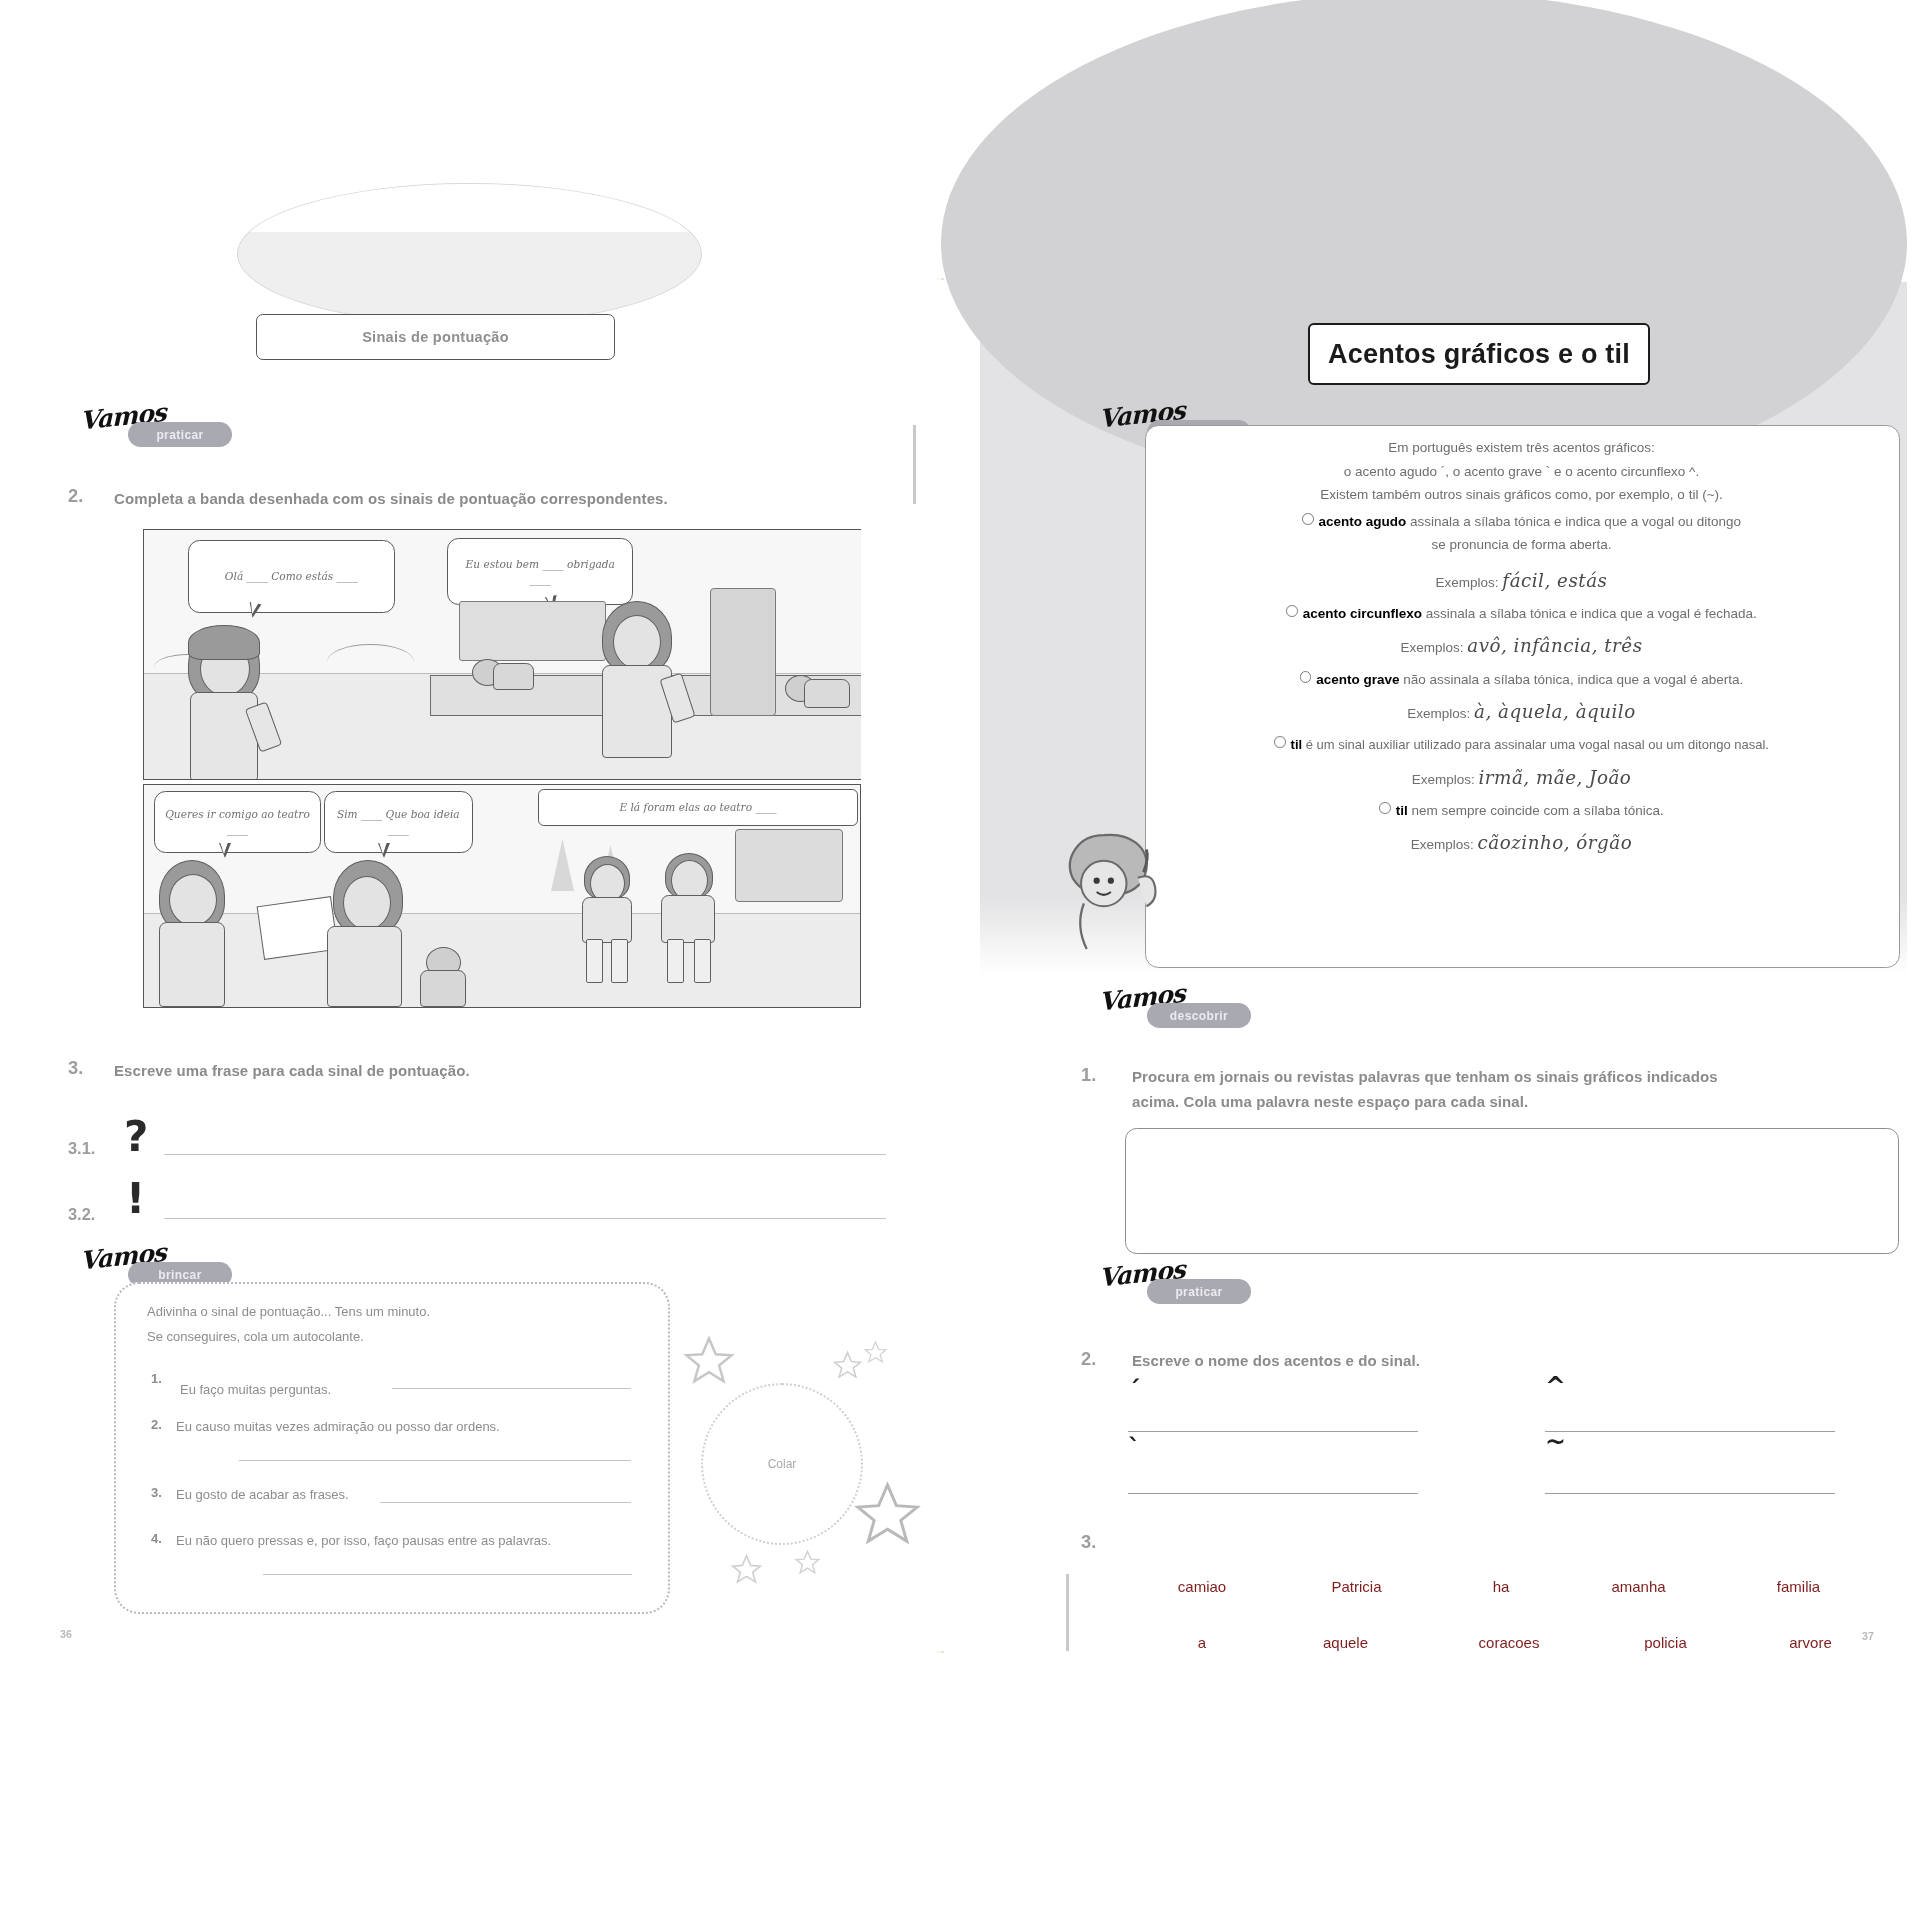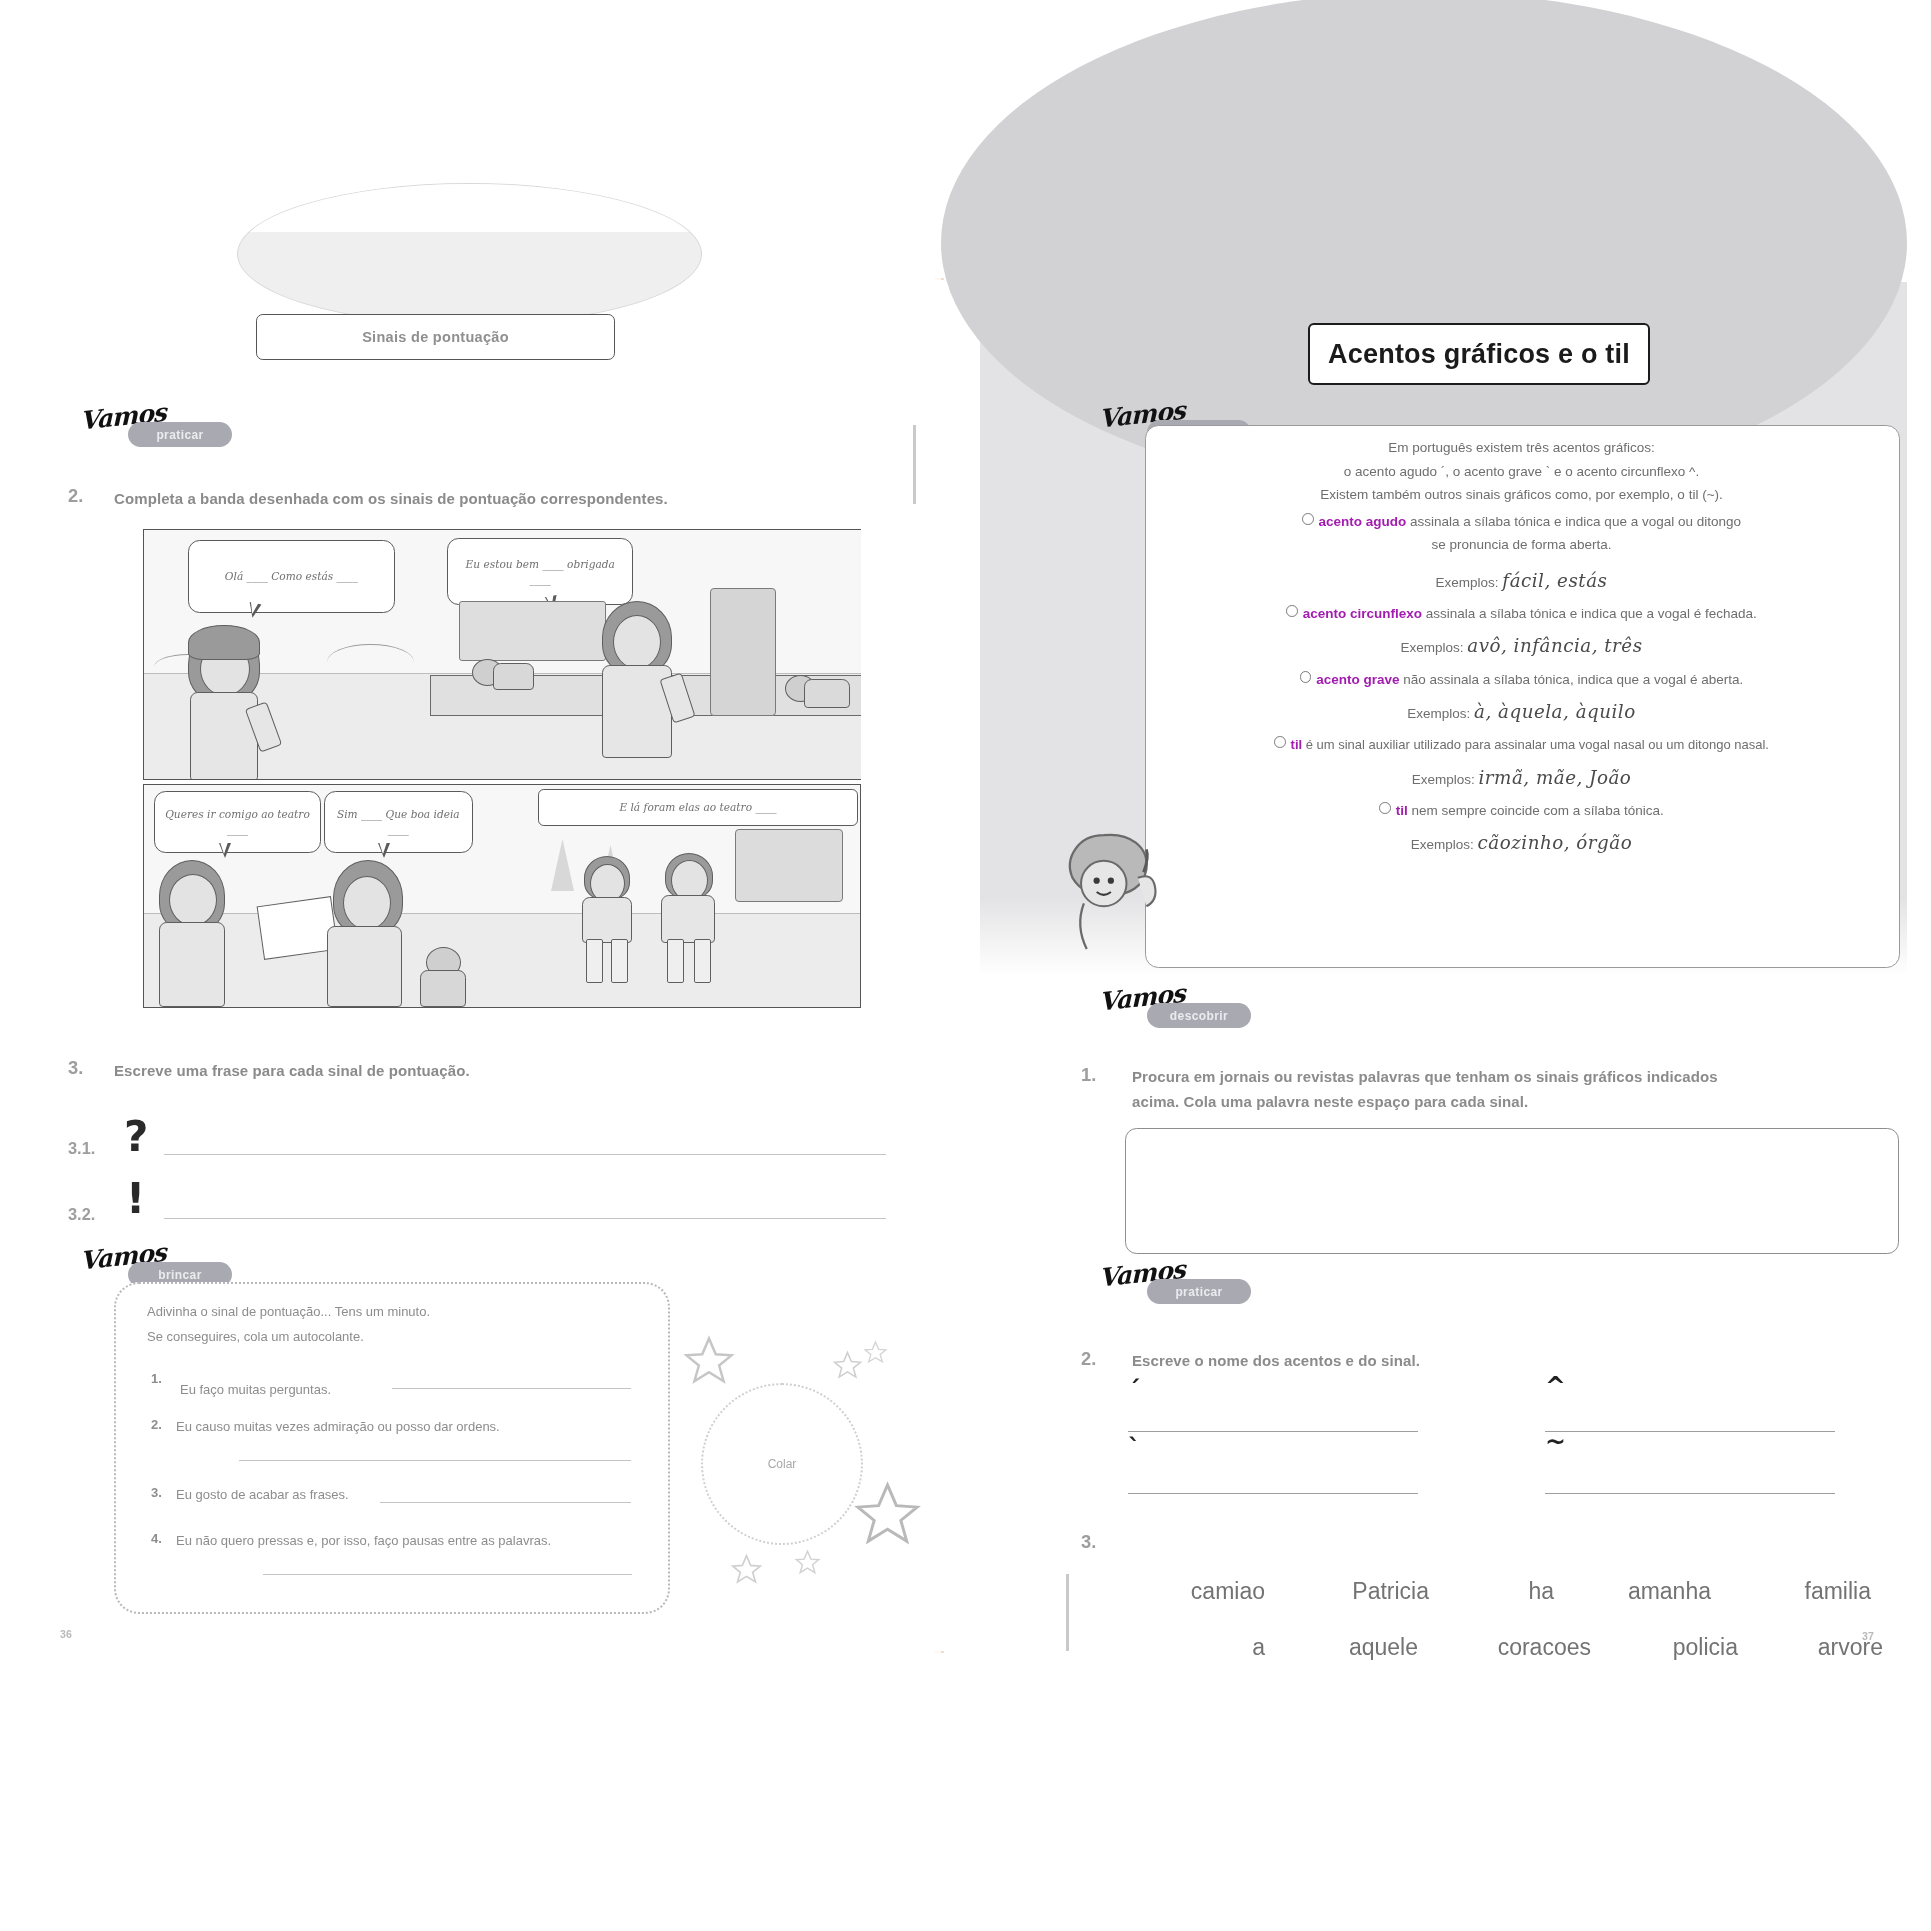--- a/index.html
+++ b/index.html
@@ -71,29 +71,29 @@
   .rnum{position:absolute;font-size:13px;font-weight:bold;color:#8d8d8d;}
 
   
   .colar{position:absolute;border:2.9px dotted #cfcfcf;border-radius:50%;display:flex;align-items:center;justify-content:center;}
   .colar span{font-size:12px;color:#a8a8a8;}
   .star{position:absolute;color:#fff;}
 
   
   .whitebox{position:absolute;background:#fff;border:1.5px solid #9a9a9a;border-radius:13.5px;}
   .rline{position:absolute;width:100%;text-align:center;font-size:13.5px;color:#6e6e6e;line-height:1.45;}
-  .rline b{color:#a21caf;}
+  .rline b{color:#000000;}
   .cursive{font-family:"DejaVu Serif",serif;font-style:italic;font-size:18.3px;color:#4a4a4a;letter-spacing:0.5px;}
   .bullet-o{display:inline-block;width:9.7px;height:9.7px;border:1.5px solid #7b7b7b;border-radius:50%;margin-right:4.8px;vertical-align:1px;}
 
   .pastebox{position:absolute;background:#fff;border:1.7px solid #8e8e8e;border-radius:11.6px;}
 
   .accmark{position:absolute;font-family:"DejaVu Sans",sans-serif;font-weight:bold;color:#222;}
 
-  .wordcell{position:absolute;font-size:23px;color:#737373;text-align:right;}
+  .wordcell{position:absolute;font-size:15px;color:#7f1d1d;text-align:center;}
 
   .pagenum{position:absolute;font-size:10.6px;color:#b9b9b9;font-weight:bold;}
 
   .tickmark{position:absolute;background:#c9c9c9;}
 
   .mascot{position:absolute;}
 </style>
 </head>
 <body>
 

